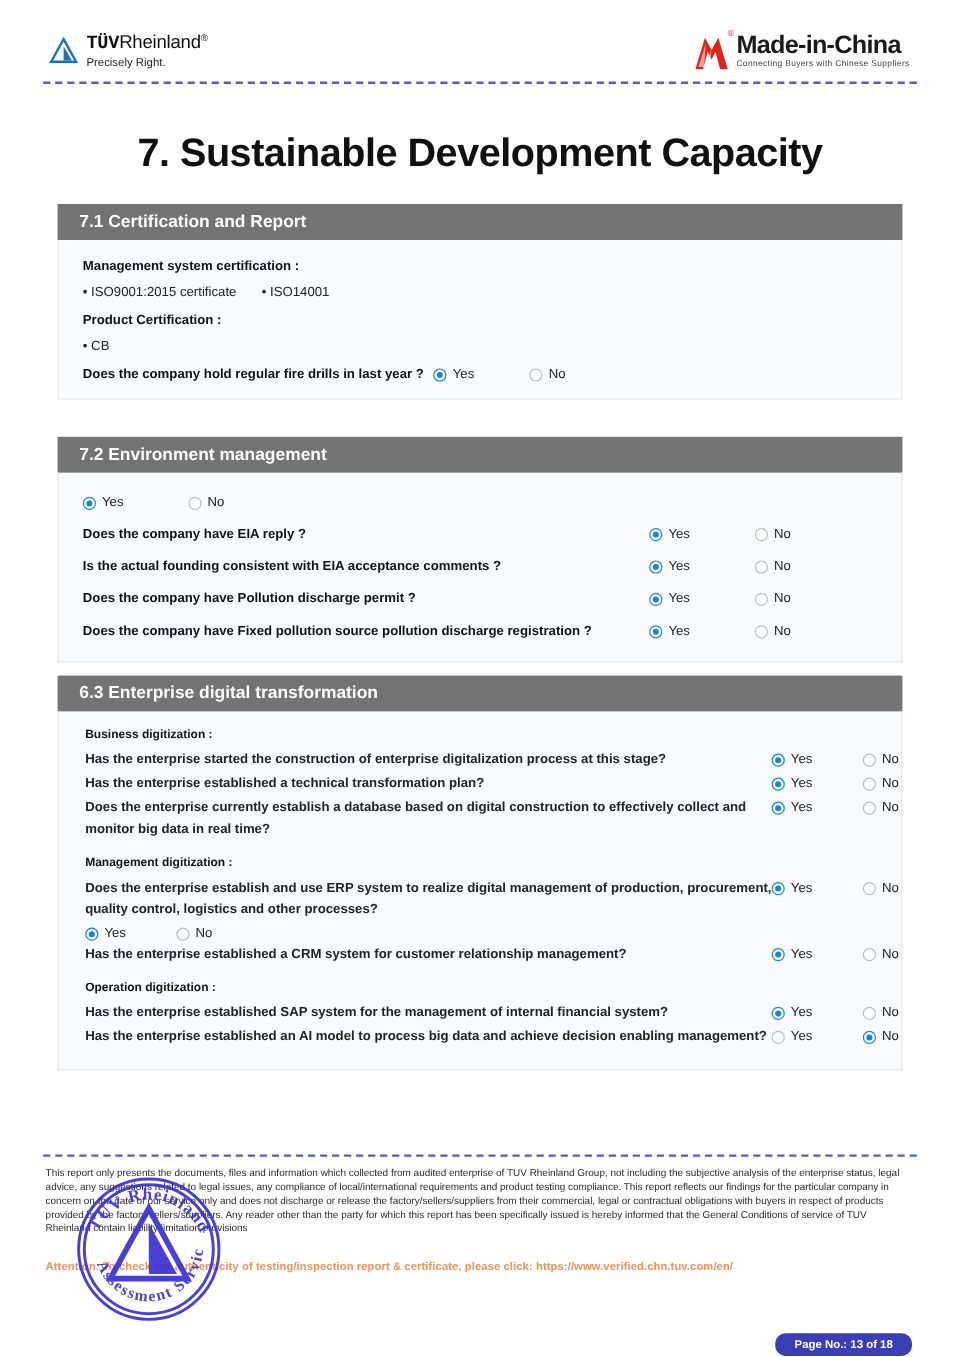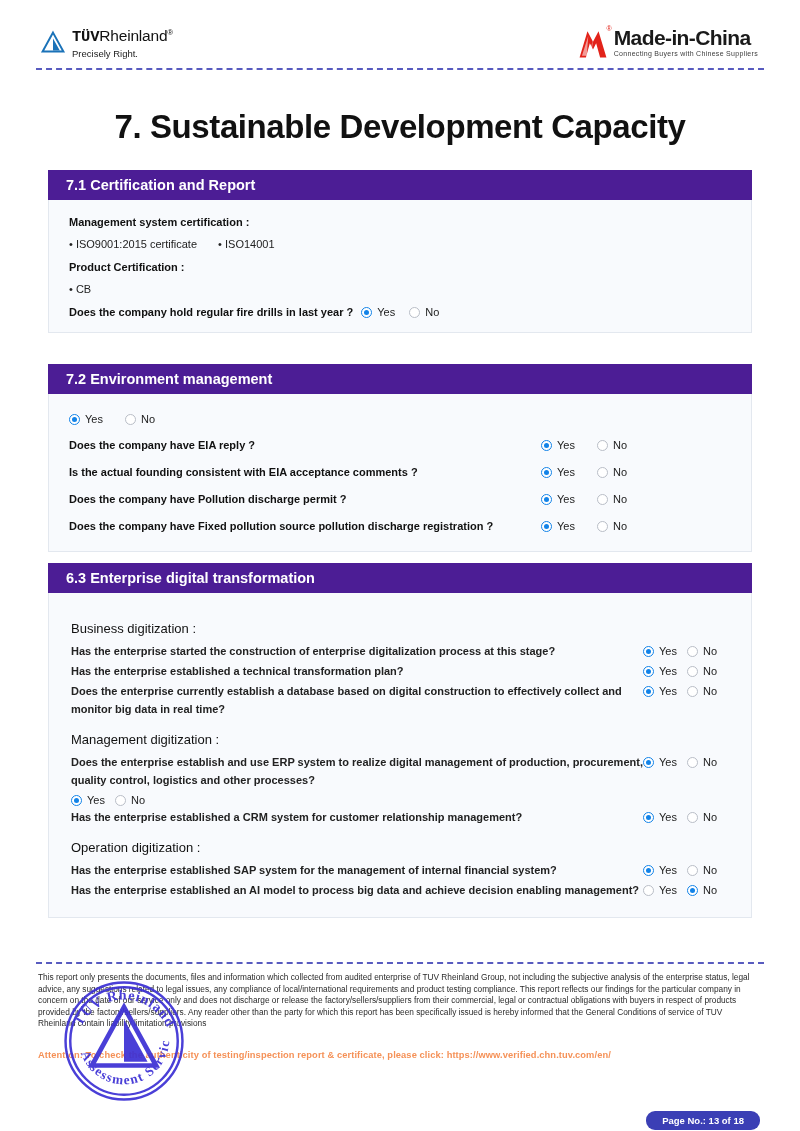--- a/index.html
+++ b/index.html
@@ -96,21 +96,21 @@
   }
 
   
   .section {
     position: absolute;
     left: 48px;
     width: 704px;
     box-sizing: border-box;
   }
   .sec-head {
-    background: #4c1d95;
+    background: #737373;
     color: #ffffff;
     font-size: 14.5px;
     font-weight: 600;
     padding: 7px 0 7px 18px;
     box-sizing: border-box;
     height: 30px;
     line-height: 16px;
   }
   .sec-body {
     background: #f8fafd;
@@ -139,21 +139,21 @@
     display: flex;
     align-items: center;
     font-size: 11px;
     font-weight: 700;
     color: #111;
     margin-top: 3px;
   }
   .inline-q .radios { margin-left: 8px; }
 
   
-  .radios { display: flex; align-items: center; }
+  .radios { display: flex; align-items: center; gap: 32px; }
   .radio-opt {
     display: flex;
     align-items: center;
     font-size: 11px;
     font-weight: 400;
     color: #222;
     margin-right: 14px;
     white-space: nowrap;
   }
   .radio-opt:last-child { margin-right: 0; }
@@ -196,24 +196,24 @@
     line-height: 14px;
   }
   #sec-72 .q-row .q-text { width: 472px; flex: none; }
   #sec-72 .q-row .radios { padding-top: 1px; }
   #sec-72 .radio-opt { margin-right: 22px; }
 
   
   #sec-73 { top: 563px; }
   #sec-73 .sec-body { padding: 14px 20px 16px 22px; }
   .grp-title {
-    font-size: 13px;
-    font-weight: 400;
+    font-size: 10px;
+    font-weight: 700;
     color: #111;
-    margin: 14px 0 6px 0;
+    margin: 0 0 6px 0;
   }
   .grp { margin-bottom: 14px; }
   .grp:last-child { margin-bottom: 0; }
   .q3-row {
     display: flex;
     align-items: flex-start;
     margin-bottom: 2px;
   }
   .q3-text {
     font-size: 11px;

